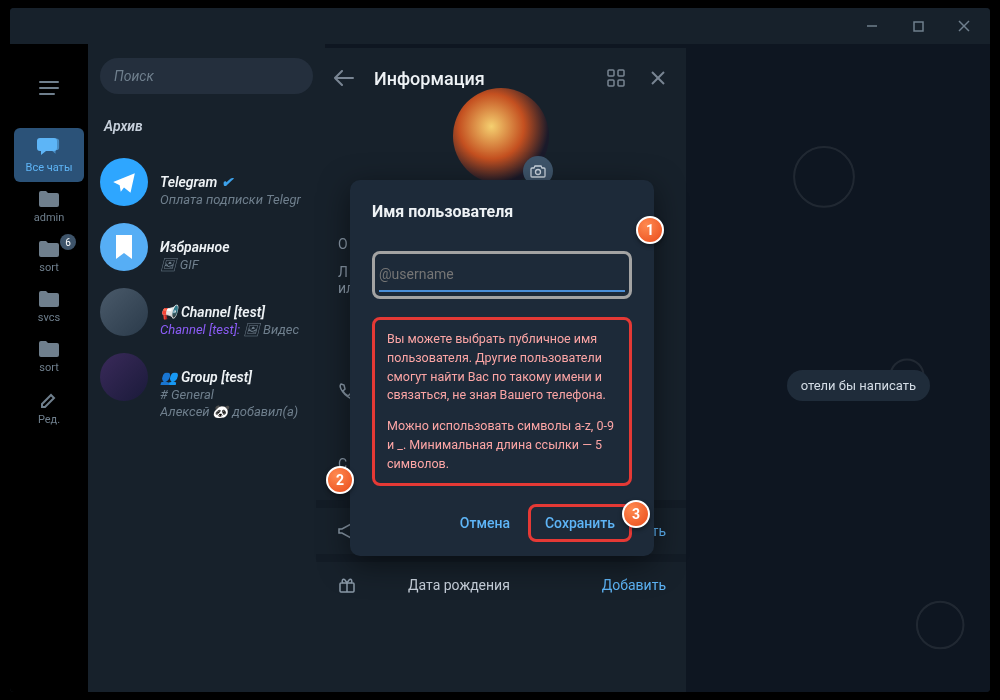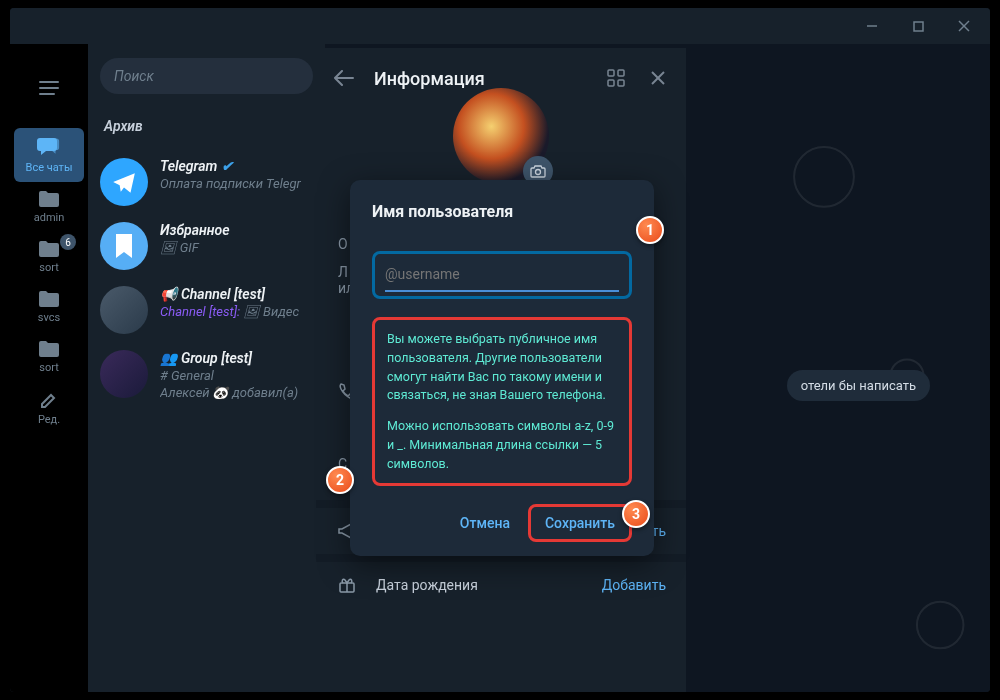--- a/index.html
+++ b/index.html
@@ -16,44 +16,44 @@
 .rail-badge { position: absolute; top: 2px; right: 8px; background: #3e546a; color: #fff; font-size: 10px; min-width: 16px; height: 16px; border-radius: 8px; display: flex; align-items: center; justify-content: center; padding: 0 4px; }
 .chatlist { width: 238px; background: #17212b; border-right: 1px solid #0f1620; font-style: italic; }
 .search { margin: 14px 12px; height: 36px; background: #242f3d; border-radius: 18px; display: flex; align-items: center; padding: 0 14px; color: #6f7f8d; font-size: 14px; }
 .archive { padding: 10px 16px 16px; color: #c7d0db; font-size: 14px; font-weight: 600; }
 .chat { display: flex; padding: 8px 12px; gap: 12px; cursor: pointer; }
 .avatar { width: 48px; height: 48px; border-radius: 50%; flex-shrink: 0; display: flex; align-items: center; justify-content: center; }
 .av-tg { background: #2ea6ff; }
 .av-save { background: #56aef5; }
 .av-ch { background: linear-gradient(135deg,#4a5a6a,#2a3a4a); }
 .av-gr { background: linear-gradient(135deg,#3a2a5a,#1a1a3a); }
-.chat-body { flex: 1; min-width: 0; }
+.chat-body { flex: 1; min-width: 0; margin-top: 16px; }
 .chat-title { display: flex; align-items: center; gap: 4px; color: #eef2f5; font-size: 14px; font-weight: 600; }
 .chat-sub { color: #6f7f8d; font-size: 13px; margin-top: 2px; white-space: nowrap; overflow: hidden; text-overflow: ellipsis; }
 .chat-sub .link { color: #8b5cf6; }
 .main { flex: 1; background: #0e1621; position: relative; overflow: hidden; }
 .doodle { position: absolute; inset: 0; opacity: 0.08; }
 .banner { position: absolute; top: 326px; right: 60px; background: #1f2c3a; color: #d4dde6; padding: 8px 14px; border-radius: 16px; font-size: 13px; }
 .info-panel { position: absolute; top: 48px; left: 316px; width: 370px; height: 644px; background: #17212b; display: flex; flex-direction: column; }
 .info-head { display: flex; align-items: center; padding: 18px 16px; gap: 18px; }
 .back-btn, .q-btn, .close-btn { color: #798593; cursor: pointer; width: 24px; height: 24px; display: flex; align-items: center; justify-content: center; }
 .info-title { font-size: 18px; font-weight: 500; color: #eef2f5; flex: 1; }
 .profile-pic { align-self: center; width: 96px; height: 96px; border-radius: 50%; background: radial-gradient(circle at 40% 40%, #f5d070, #c45020 40%, #1a1a2a 70%); position: relative; margin-top: -20px; }
 .cam-btn { position: absolute; right: -4px; bottom: -2px; width: 30px; height: 30px; border-radius: 50%; background: #3e546a; display: flex; align-items: center; justify-content: center; color: #cdd6e0; }
 .section { padding: 12px 22px; color: #8a99a8; font-size: 14px; }
 .divider { height: 8px; background: #131c26; }
 .info-row { display: flex; align-items: center; padding: 14px 20px; gap: 18px; color: #8a99a8; font-size: 14px; }
-.info-row .label { flex: 1; color: #c7d0db; }
+.info-row .label { flex: 1; color: #c7d0db; margin-left: 32px; }
 .info-row .action { color: #5eb5f7; cursor: pointer; }
 .info-row .ico { width: 22px; display: flex; justify-content: center; }
 .modal { position: absolute; top: 180px; left: 350px; width: 304px; background: #1d2a39; border-radius: 10px; padding: 22px 22px 14px; box-shadow: 0 8px 30px rgba(0,0,0,0.5); z-index: 10; }
 .modal-title { color: #eef2f5; font-size: 16px; font-weight: 700; margin-bottom: 30px; }
-.input-wrap { position: relative; border: 3px solid #0369a1; border-radius: 8px; padding: 8px 10px 4px; margin-bottom: 18px; }
+.input-wrap { position: relative; border: 3px solid #a3a3a3; border-radius: 8px; padding: 8px 4px 4px; margin-bottom: 18px; }
 .input-field { width: 100%; background: transparent; border: none; border-bottom: 2px solid #4a8fd8; color: #5eb5f7; font-size: 14px; padding: 4px 0 8px; outline: none; }
-.help-wrap { border: 3px solid #e53935; border-radius: 8px; padding: 10px 12px; color: #5eead4; font-size: 12.5px; line-height: 1.5; }
+.help-wrap { border: 3px solid #e53935; border-radius: 8px; padding: 10px 12px; color: #fca5a5; font-size: 12.5px; line-height: 1.5; }
 .help-wrap p + p { margin-top: 12px; }
 .modal-actions { display: flex; justify-content: flex-end; gap: 4px; margin-top: 18px; align-items: center; position: relative; }
 .modal-btn { padding: 8px 14px; color: #5eb5f7; font-size: 14px; font-weight: 500; cursor: pointer; border-radius: 6px; }
 .save-outline { border: 3px solid #e53935; border-radius: 8px; }
 .callout { position: absolute; width: 28px; height: 28px; border-radius: 50%; background: radial-gradient(circle at 35% 30%, #ff8a50, #e94b1b); border: 2px solid #fff; color: #fff; font-weight: 700; font-size: 14px; display: flex; align-items: center; justify-content: center; box-shadow: 0 2px 4px rgba(0,0,0,0.4); z-index: 20; }
 .c1 { top: 216px; left: 636px; }
 .c2 { top: 466px; left: 326px; }
 .c3 { top: 500px; left: 622px; }
 svg { display: block; }
 </style>

